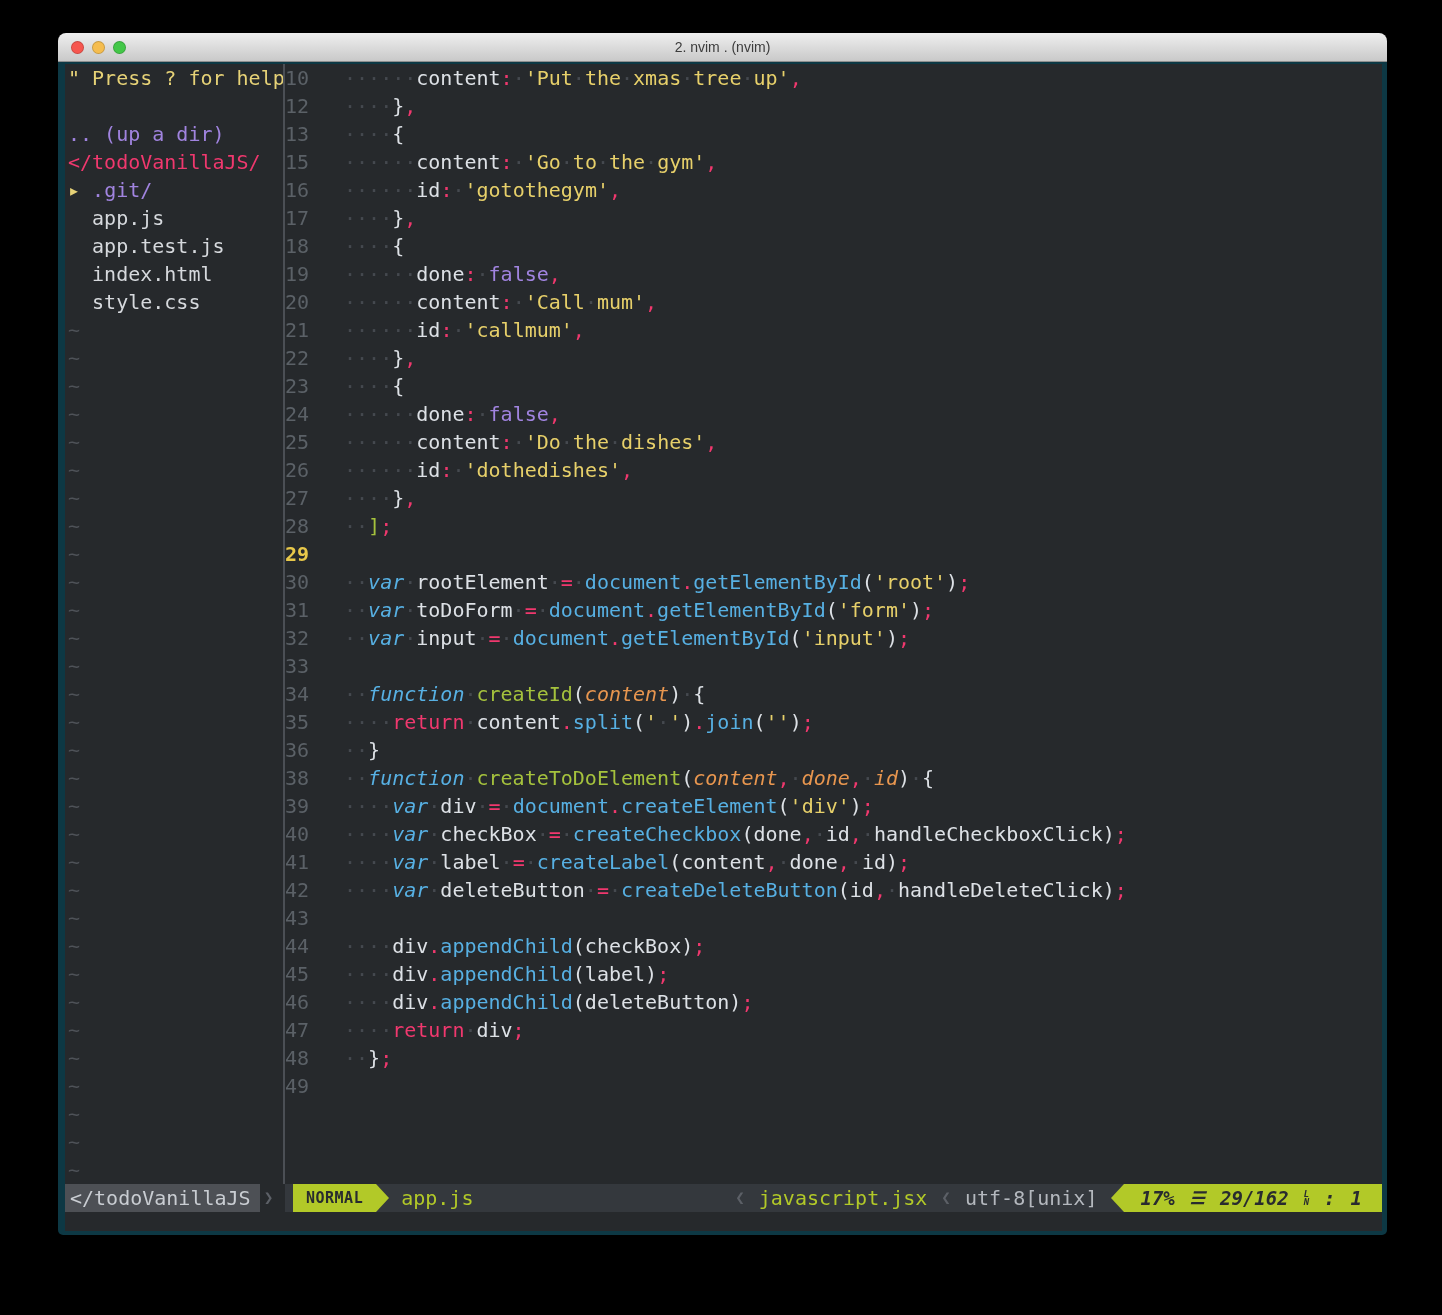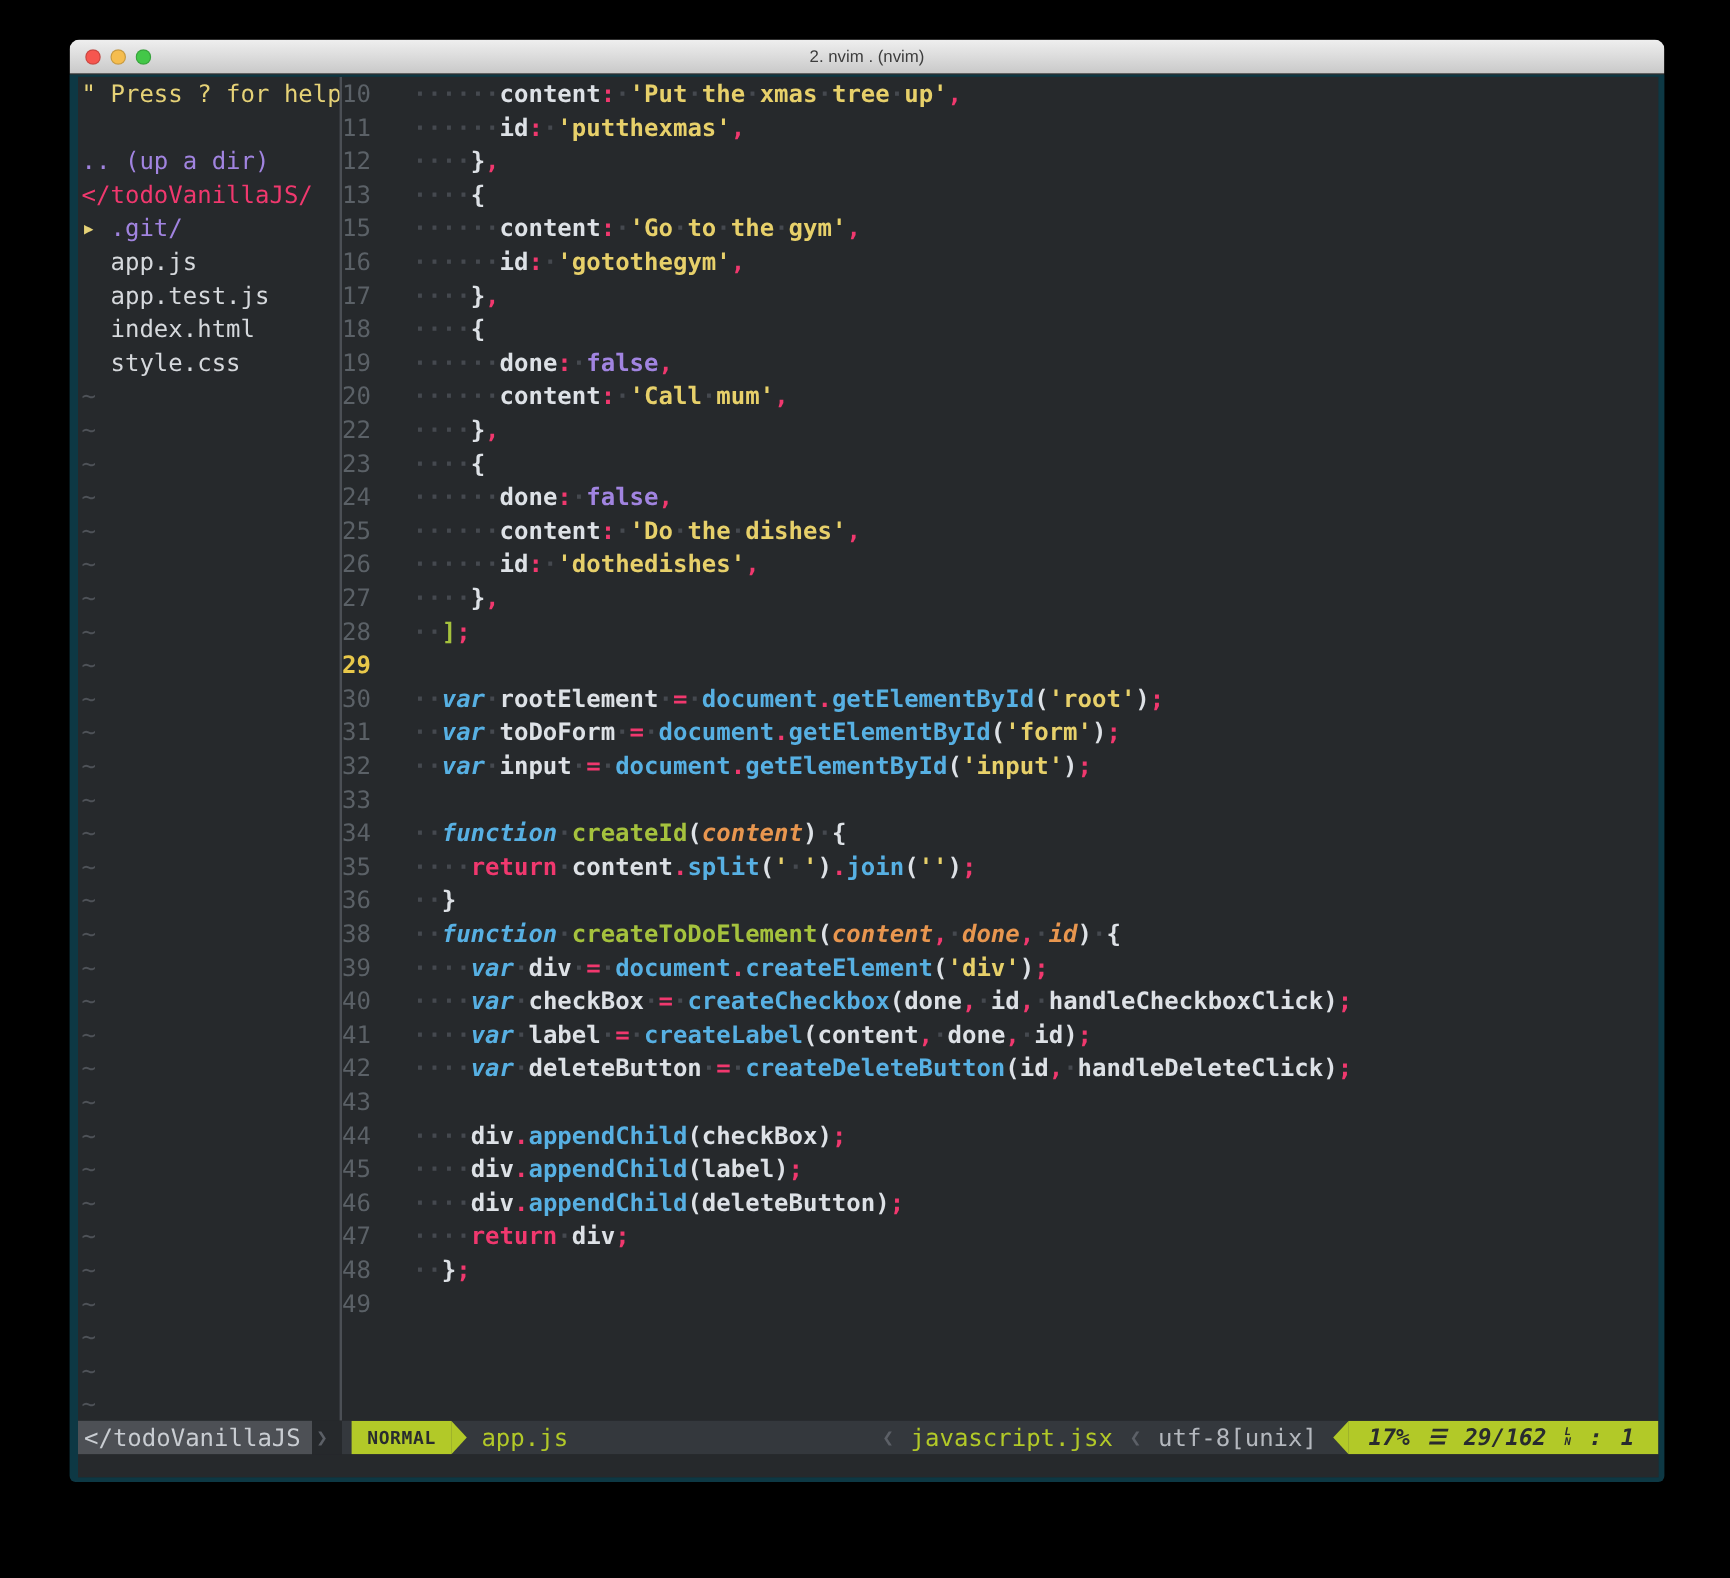--- a/index.html
+++ b/index.html
@@ -25,21 +25,21 @@
   .c-help{color:var(--help);}
   .c-updir{color:var(--purple);}
   .c-rootdir{color:var(--pink);}
   .c-gitdir{color:var(--purple);}
   .c-gitdir .arrow{color:var(--yellowarrow);}
   .c-file{color:var(--file);}
   .tilde{color:var(--tilde);}
   .crow{display:flex;}
   .lnum{flex:0 0 46px;width:46px;text-align:left;padding-right:13px;color:var(--linenum);}
   .lnum.cur{color:var(--curlinenum);font-weight:bold;}
-  .lcode{white-space:pre;font-weight:bold;}
+  .lcode{white-space:pre;}
   .dot{color:var(--wsdot);}
   .tk-w{color:var(--text);}
   .tk-p{color:var(--punct);}
   .tk-s{color:var(--string);}
   .tk-k{color:var(--keyword);font-style:italic;}
   .tk-f{color:var(--func);}
   .tk-d{color:var(--defname);}
   .tk-a{color:var(--param);font-style:italic;}
   .tk-b{color:var(--bool);}
   .tk-l{color:var(--bracket);}
@@ -120,29 +120,29 @@
               <div class="srow"><span class="tilde">~</span></div>
               <div class="srow"><span class="tilde">~</span></div>
               <div class="srow"><span class="tilde">~</span></div>
               <div class="srow"><span class="tilde">~</span></div>
               <div class="srow"><span class="tilde">~</span></div>
               <div class="srow"><span class="tilde">~</span></div>
             </div>
           <div class="vdivider"></div>
           <div class="editor" id="editor">
               <div class="crow"><span class="lnum">10</span><span class="lcode"><span class="dot">·</span><span class="dot">·</span><span class="dot">·</span><span class="dot">·</span><span class="dot">·</span><span class="dot">·</span><span class="tk-w">content</span><span class="tk-p">:</span><span class="dot">·</span><span class="tk-s">'Put</span><span class="dot">·</span><span class="tk-s">the</span><span class="dot">·</span><span class="tk-s">xmas</span><span class="dot">·</span><span class="tk-s">tree</span><span class="dot">·</span><span class="tk-s">up'</span><span class="tk-p">,</span></span></div>
-              <div class="crow"><span class="lnum">11</span><span class="lcode"><span class="dot">·</span><span class="dot">·</span><span class="dot">·</span><span class="dot">·</span><span class="dot">·</span><span class="dot">·</span><span class="tk-w">id</span><span class="tk-p">:</span><span class="dot">·</span><span class="tk-s">'putthexmas'</span><span class="tk-p">,</span></span></div>
               <div class="crow"><span class="lnum">12</span><span class="lcode"><span class="dot">·</span><span class="dot">·</span><span class="dot">·</span><span class="dot">·</span><span class="tk-w">}</span><span class="tk-p">,</span></span></div>
               <div class="crow"><span class="lnum">13</span><span class="lcode"><span class="dot">·</span><span class="dot">·</span><span class="dot">·</span><span class="dot">·</span><span class="tk-w">{</span></span></div>
               <div class="crow"><span class="lnum">15</span><span class="lcode"><span class="dot">·</span><span class="dot">·</span><span class="dot">·</span><span class="dot">·</span><span class="dot">·</span><span class="dot">·</span><span class="tk-w">content</span><span class="tk-p">:</span><span class="dot">·</span><span class="tk-s">'Go</span><span class="dot">·</span><span class="tk-s">to</span><span class="dot">·</span><span class="tk-s">the</span><span class="dot">·</span><span class="tk-s">gym'</span><span class="tk-p">,</span></span></div>
               <div class="crow"><span class="lnum">16</span><span class="lcode"><span class="dot">·</span><span class="dot">·</span><span class="dot">·</span><span class="dot">·</span><span class="dot">·</span><span class="dot">·</span><span class="tk-w">id</span><span class="tk-p">:</span><span class="dot">·</span><span class="tk-s">'gotothegym'</span><span class="tk-p">,</span></span></div>
               <div class="crow"><span class="lnum">17</span><span class="lcode"><span class="dot">·</span><span class="dot">·</span><span class="dot">·</span><span class="dot">·</span><span class="tk-w">}</span><span class="tk-p">,</span></span></div>
               <div class="crow"><span class="lnum">18</span><span class="lcode"><span class="dot">·</span><span class="dot">·</span><span class="dot">·</span><span class="dot">·</span><span class="tk-w">{</span></span></div>
               <div class="crow"><span class="lnum">19</span><span class="lcode"><span class="dot">·</span><span class="dot">·</span><span class="dot">·</span><span class="dot">·</span><span class="dot">·</span><span class="dot">·</span><span class="tk-w">done</span><span class="tk-p">:</span><span class="dot">·</span><span class="tk-b">false</span><span class="tk-p">,</span></span></div>
               <div class="crow"><span class="lnum">20</span><span class="lcode"><span class="dot">·</span><span class="dot">·</span><span class="dot">·</span><span class="dot">·</span><span class="dot">·</span><span class="dot">·</span><span class="tk-w">content</span><span class="tk-p">:</span><span class="dot">·</span><span class="tk-s">'Call</span><span class="dot">·</span><span class="tk-s">mum'</span><span class="tk-p">,</span></span></div>
+              <div class="crow"><span class="lnum">21</span><span class="lcode"><span class="dot">·</span><span class="dot">·</span><span class="dot">·</span><span class="dot">·</span><span class="dot">·</span><span class="dot">·</span><span class="tk-w">id</span><span class="tk-p">:</span><span class="dot">·</span><span class="tk-s">'callmum'</span><span class="tk-p">,</span></span></div>
               <div class="crow"><span class="lnum">22</span><span class="lcode"><span class="dot">·</span><span class="dot">·</span><span class="dot">·</span><span class="dot">·</span><span class="tk-w">}</span><span class="tk-p">,</span></span></div>
               <div class="crow"><span class="lnum">23</span><span class="lcode"><span class="dot">·</span><span class="dot">·</span><span class="dot">·</span><span class="dot">·</span><span class="tk-w">{</span></span></div>
               <div class="crow"><span class="lnum">24</span><span class="lcode"><span class="dot">·</span><span class="dot">·</span><span class="dot">·</span><span class="dot">·</span><span class="dot">·</span><span class="dot">·</span><span class="tk-w">done</span><span class="tk-p">:</span><span class="dot">·</span><span class="tk-b">false</span><span class="tk-p">,</span></span></div>
               <div class="crow"><span class="lnum">25</span><span class="lcode"><span class="dot">·</span><span class="dot">·</span><span class="dot">·</span><span class="dot">·</span><span class="dot">·</span><span class="dot">·</span><span class="tk-w">content</span><span class="tk-p">:</span><span class="dot">·</span><span class="tk-s">'Do</span><span class="dot">·</span><span class="tk-s">the</span><span class="dot">·</span><span class="tk-s">dishes'</span><span class="tk-p">,</span></span></div>
               <div class="crow"><span class="lnum">26</span><span class="lcode"><span class="dot">·</span><span class="dot">·</span><span class="dot">·</span><span class="dot">·</span><span class="dot">·</span><span class="dot">·</span><span class="tk-w">id</span><span class="tk-p">:</span><span class="dot">·</span><span class="tk-s">'dothedishes'</span><span class="tk-p">,</span></span></div>
               <div class="crow"><span class="lnum">27</span><span class="lcode"><span class="dot">·</span><span class="dot">·</span><span class="dot">·</span><span class="dot">·</span><span class="tk-w">}</span><span class="tk-p">,</span></span></div>
               <div class="crow"><span class="lnum">28</span><span class="lcode"><span class="dot">·</span><span class="dot">·</span><span class="tk-l">]</span><span class="tk-p">;</span></span></div>
               <div class="crow"><span class="lnum cur">29</span><span class="lcode"></span></div>
               <div class="crow"><span class="lnum">30</span><span class="lcode"><span class="dot">·</span><span class="dot">·</span><span class="tk-k">var</span><span class="dot">·</span><span class="tk-w">rootElement</span><span class="dot">·</span><span class="tk-p">=</span><span class="dot">·</span><span class="tk-f">document</span><span class="tk-p">.</span><span class="tk-f">getElementById</span><span class="tk-w">(</span><span class="tk-s">'root'</span><span class="tk-w">)</span><span class="tk-p">;</span></span></div>
               <div class="crow"><span class="lnum">31</span><span class="lcode"><span class="dot">·</span><span class="dot">·</span><span class="tk-k">var</span><span class="dot">·</span><span class="tk-w">toDoForm</span><span class="dot">·</span><span class="tk-p">=</span><span class="dot">·</span><span class="tk-f">document</span><span class="tk-p">.</span><span class="tk-f">getElementById</span><span class="tk-w">(</span><span class="tk-s">'form'</span><span class="tk-w">)</span><span class="tk-p">;</span></span></div>

